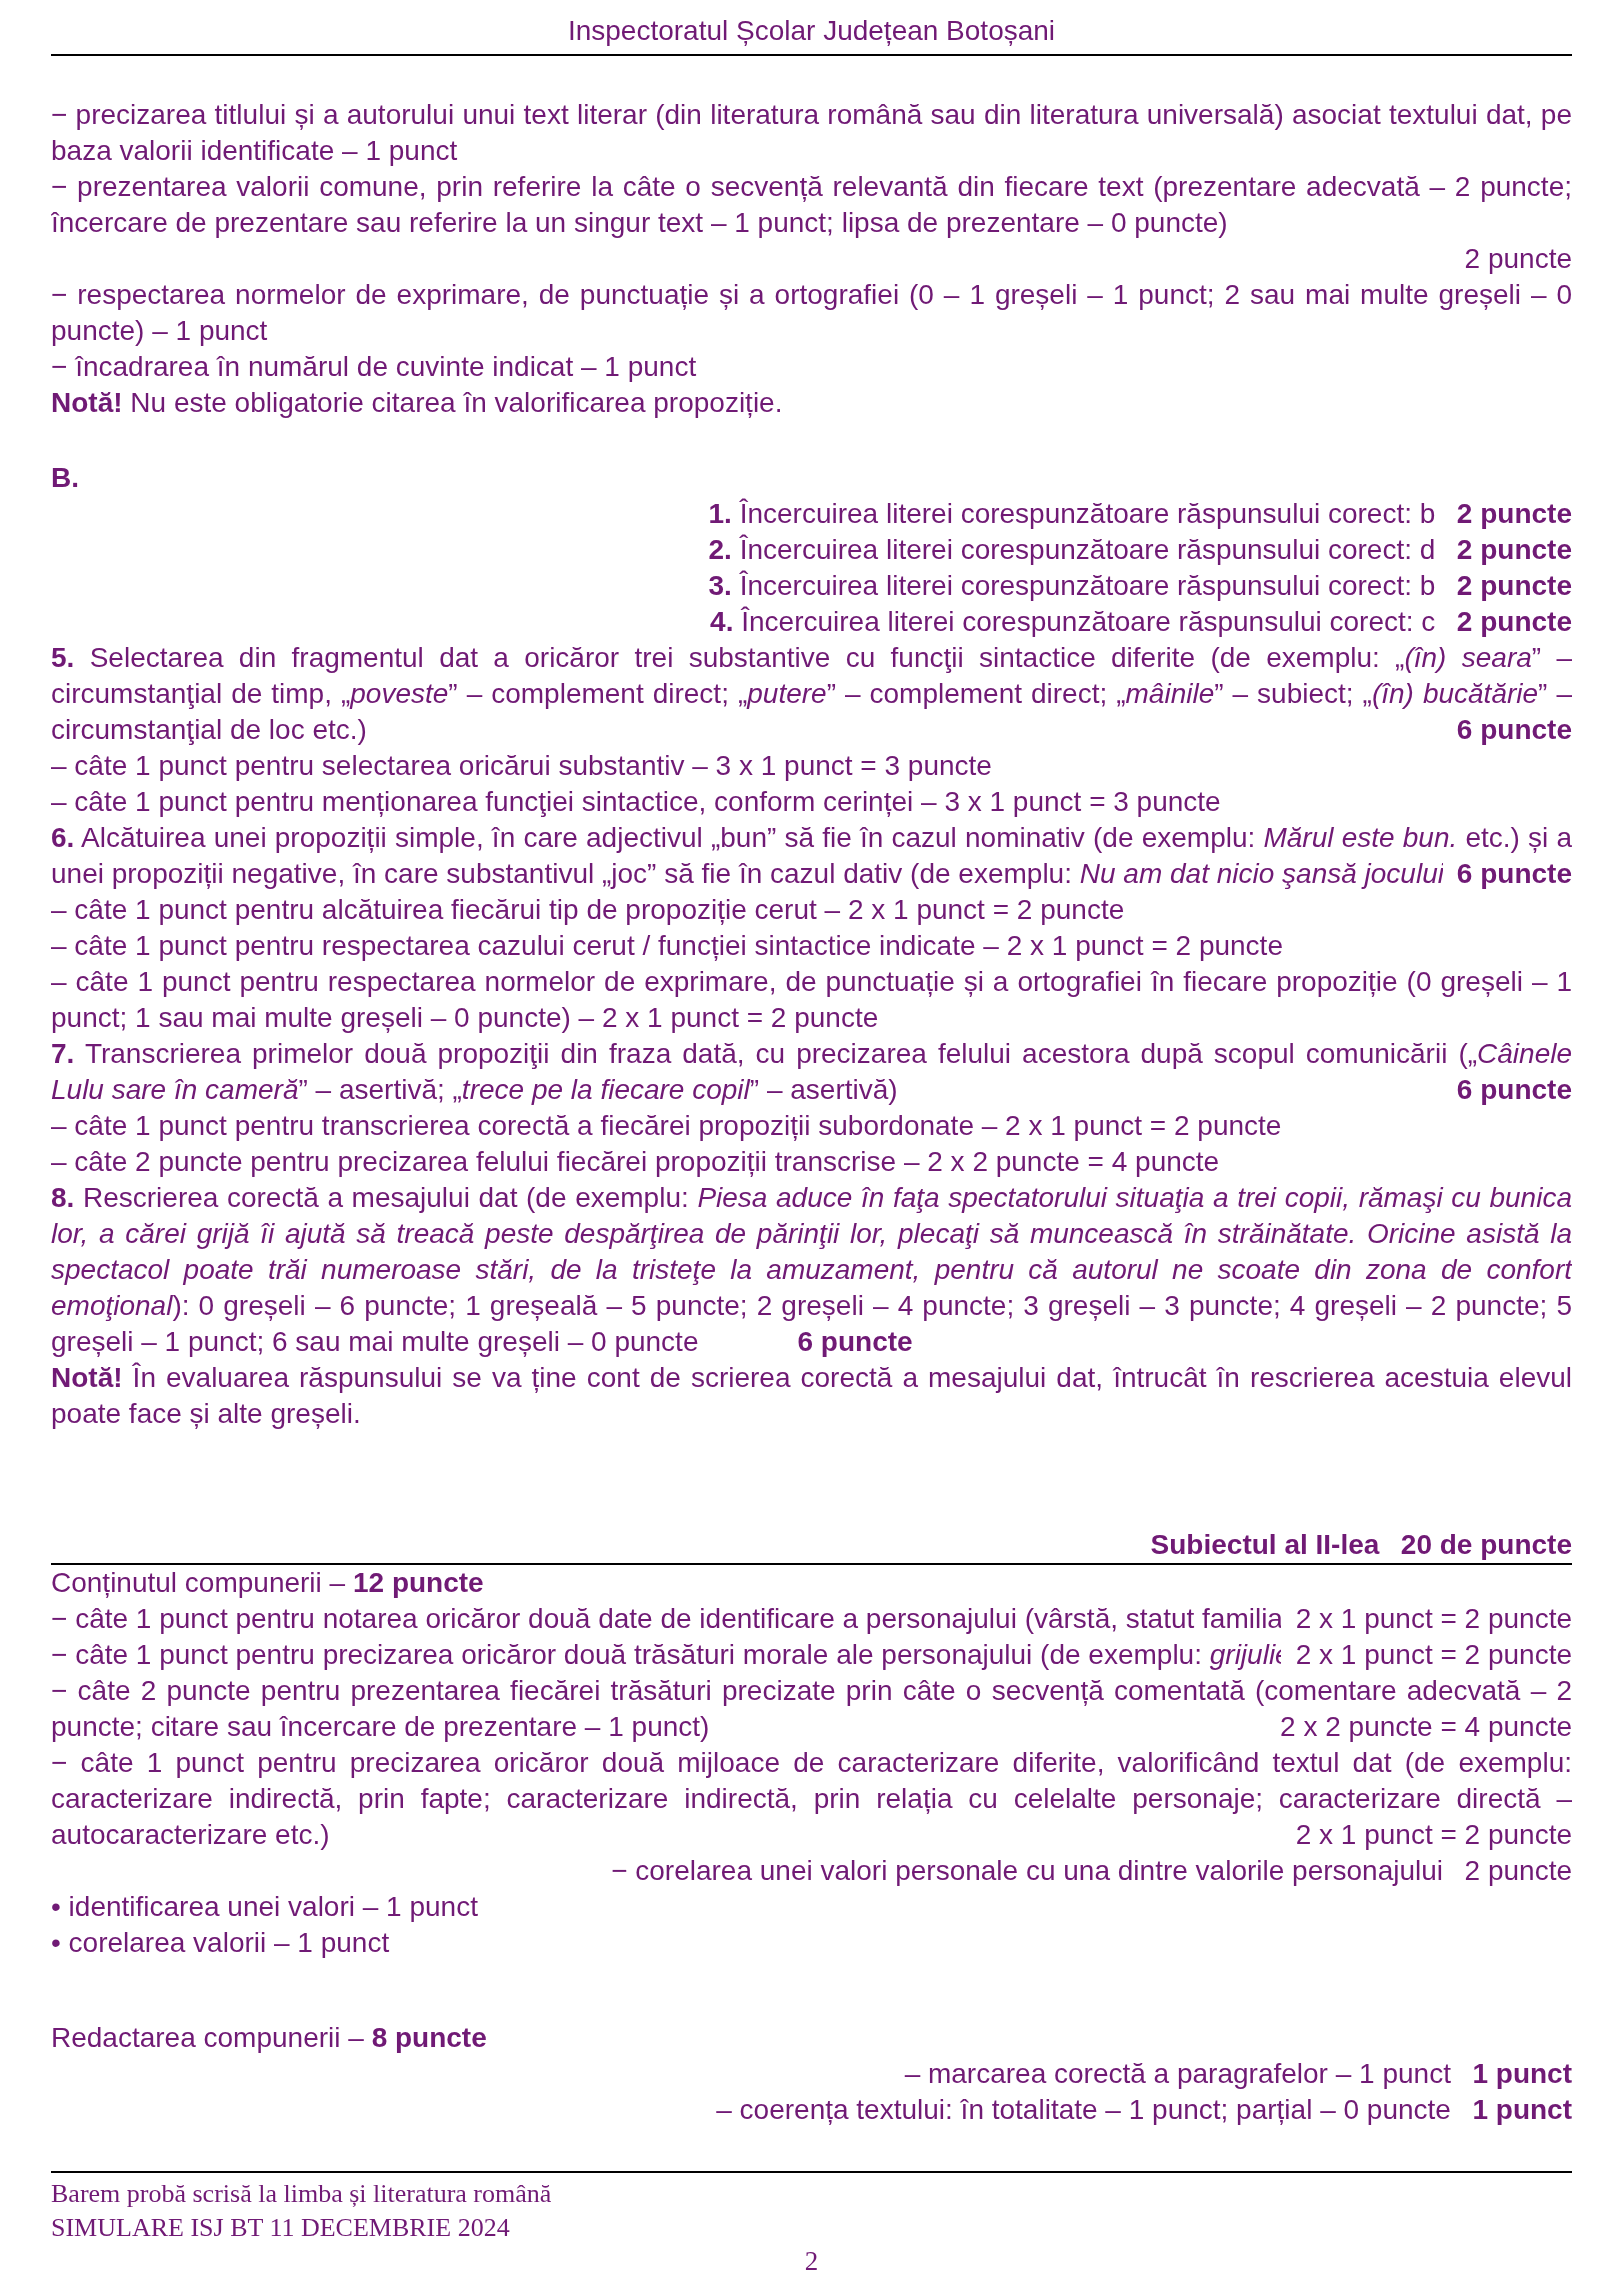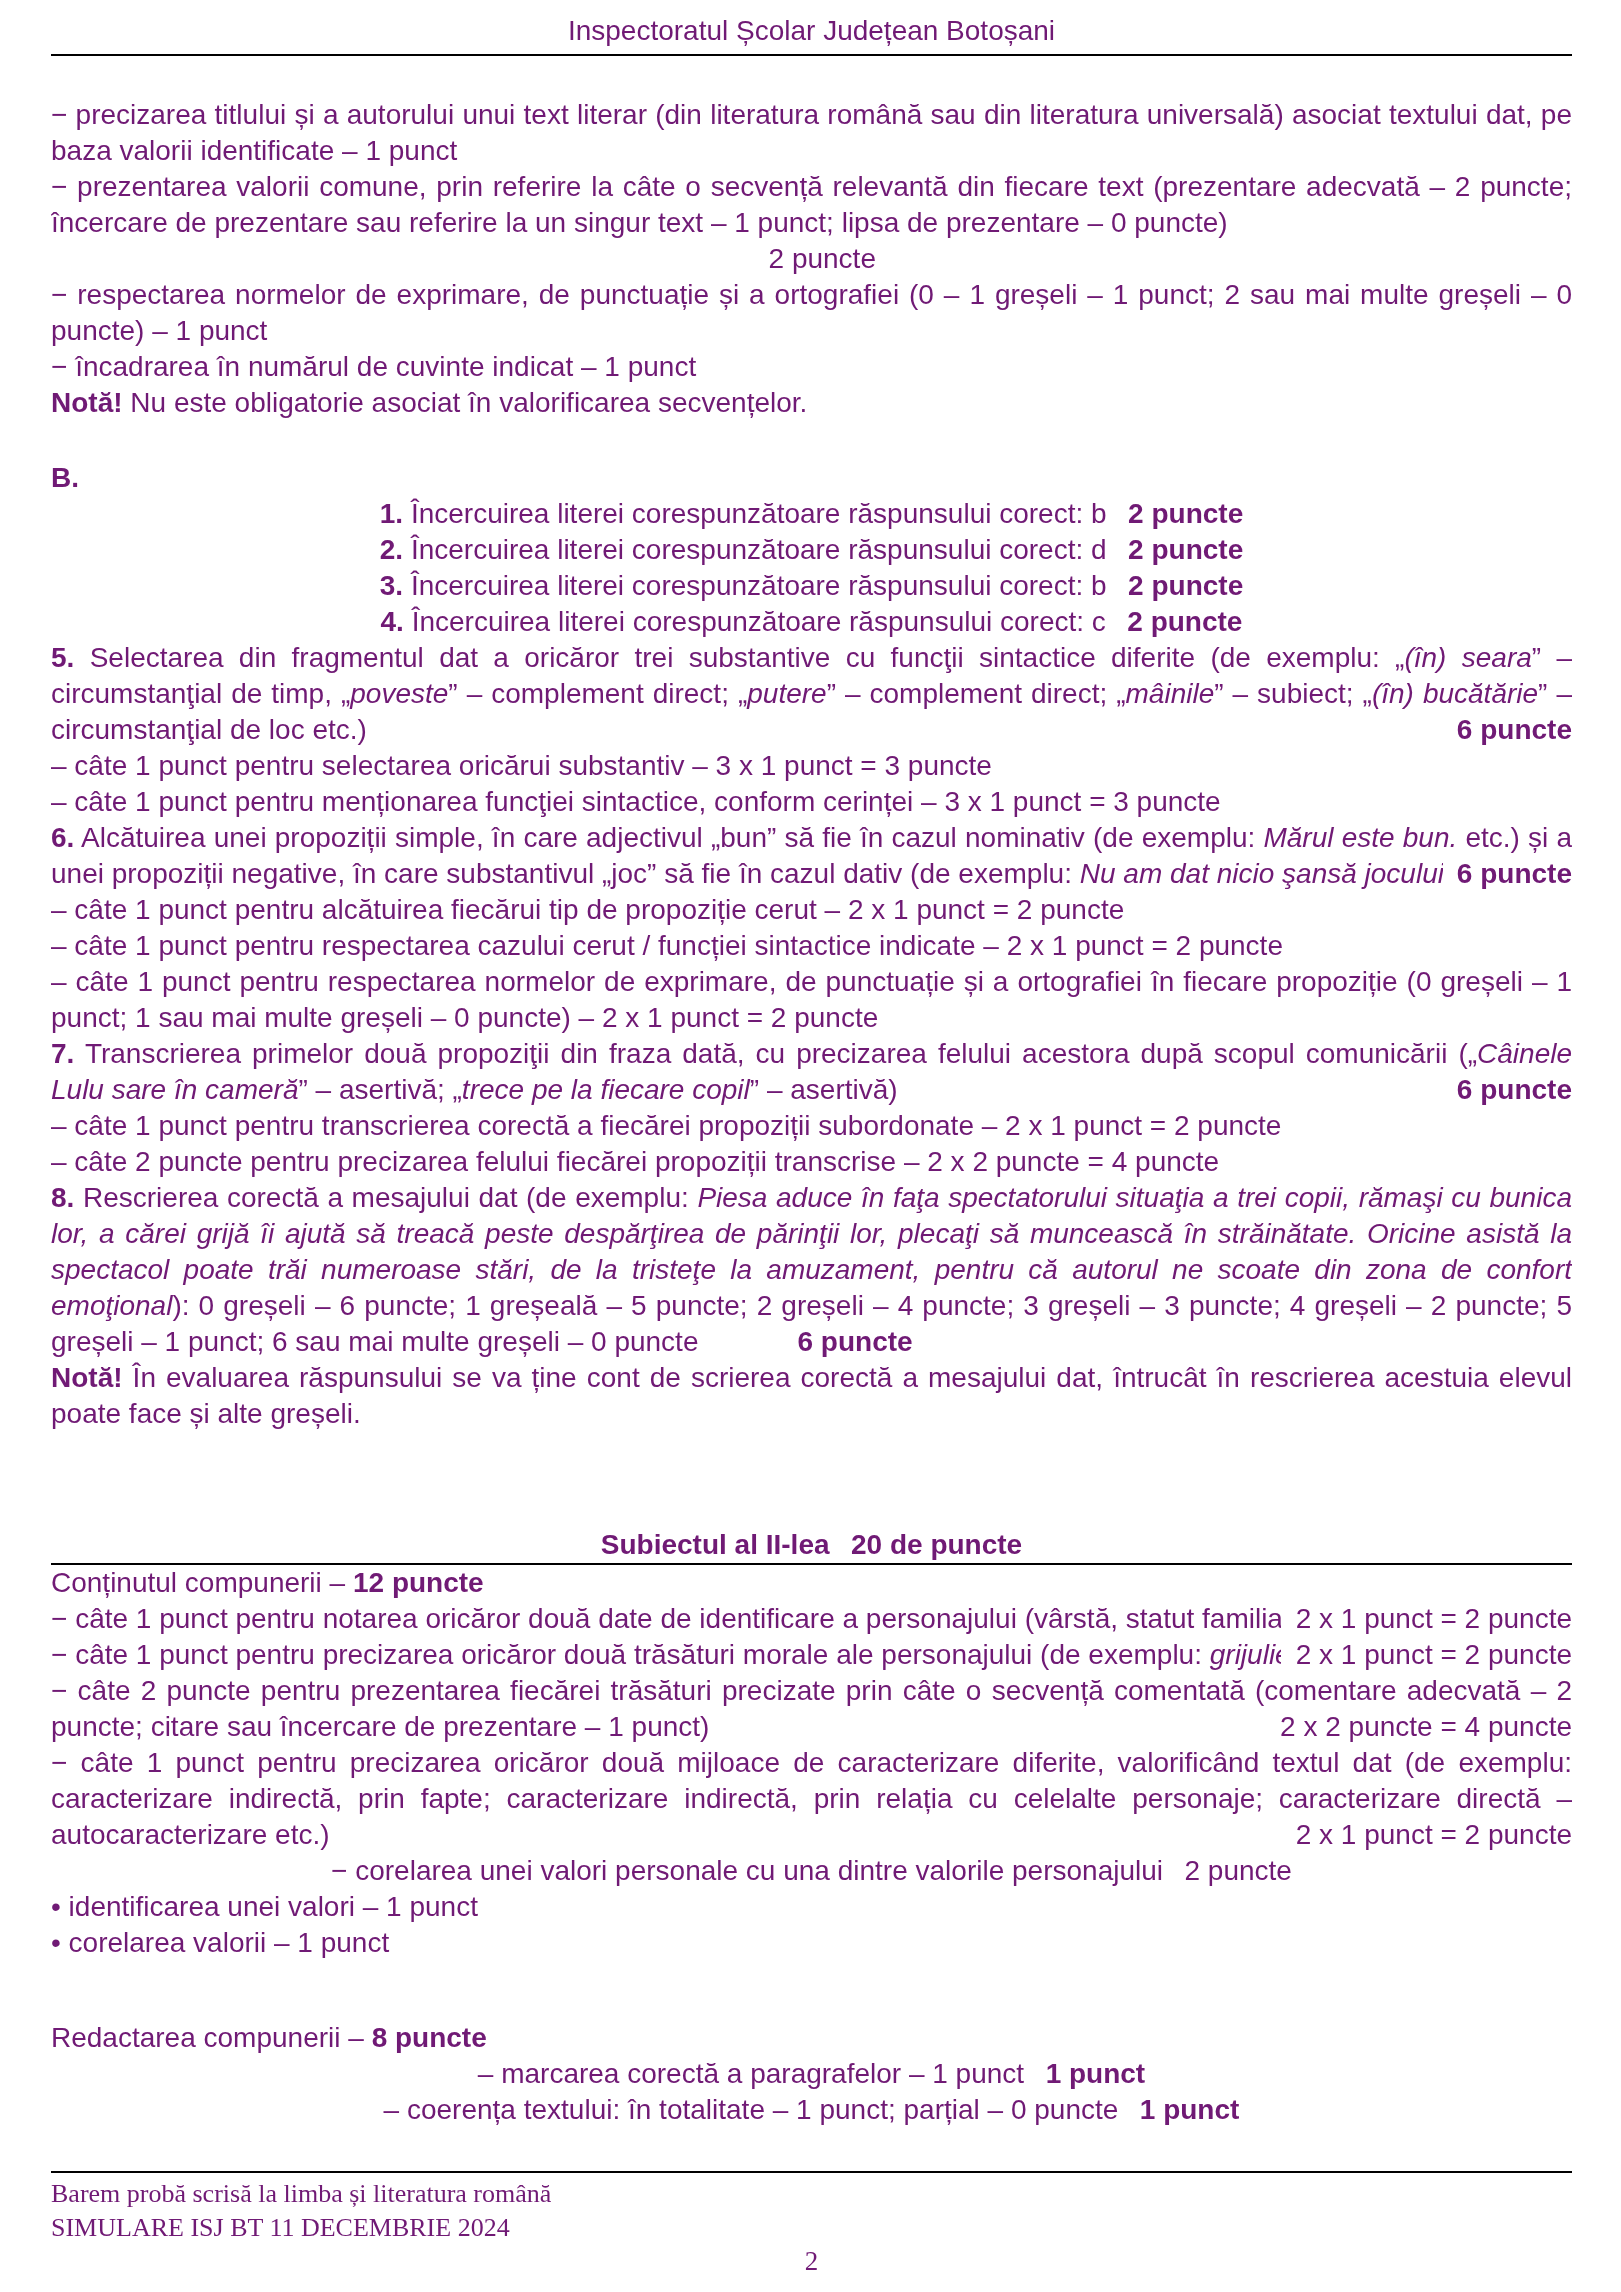--- a/index.html
+++ b/index.html
@@ -12,21 +12,21 @@
     font-size:28px; line-height:36px;
     overflow:hidden;
   }
   .header-title { text-align:center; }
   .rule { border:none; border-top:2.7px solid #000; }
   .header-rule { margin-top:5.4px; }
   .content { flex:1 1 auto; padding-top:41px; overflow:hidden; }
   .para { text-align:justify; }
   .para.rel { position:relative; }
   .rtext.right-abs { position:absolute; right:0; bottom:0; background:#ffffff; padding-left:14.3px; }
-  .row { display:flex; justify-content:center; align-items:baseline; }
+  .row { display:flex; justify-content:flex-end; align-items:baseline; }
   .row .rtext { white-space:nowrap; padding-left:21.5px; }
   .b { font-weight:bold; }
   .i { font-style:italic; }
   .tab { margin-left:99px; }
   .heading { font-weight:bold; border-bottom:2.7px solid #000;margin-top:36px; }
   .footer {
     font-family:"Liberation Serif","DejaVu Serif",serif;
     font-size:26px; line-height:34px;
   }
   .footer-row { display:flex; justify-content:space-between; padding-top:3.6px;flex-direction:column; }
@@ -44,21 +44,21 @@
 
   <div class="content" id="doc-body">
       <div class="para"><span class="ltext"><span>− precizarea titlului și a autorului unui text literar (din literatura română sau din literatura universală) asociat textului dat, pe baza valorii identificate – 1 punct</span></span></div>
       <div class="para"><span class="ltext"><span>− prezentarea valorii comune, prin referire la câte o secvență relevantă din fiecare text (prezentare adecvată – 2 puncte; încercare de prezentare sau referire la un singur text – 1 punct; lipsa de prezentare – 0 puncte)</span></span></div>
       <div class="row">
         <span class="ltext"></span>
         <span class="rtext">2 puncte</span>
       </div>
       <div class="para"><span class="ltext"><span>− respectarea normelor de exprimare, de punctuație și a ortografiei (0 – 1 greșeli – 1 punct; 2 sau mai multe greșeli – 0 puncte) – 1 punct</span></span></div>
       <div class="para"><span class="ltext"><span>− încadrarea în numărul de cuvinte indicat – 1 punct</span></span></div>
-      <div class="para"><span class="ltext"><span class="b">Notă!</span><span> Nu este obligatorie asociat în valorificarea secvențelor.</span></span></div>
+      <div class="para"><span class="ltext"><span class="b">Notă!</span><span> Nu este obligatorie citarea în valorificarea propoziție.</span></span></div>
       <div style="height: 39px;"></div>
       <div class="para"><span class="ltext"><span class="b">B.</span></span></div>
       <div class="row">
         <span class="ltext"><span class="b">1.</span><span> Încercuirea literei corespunzătoare răspunsului corect: b</span></span>
         <span class="rtext b">2 puncte</span>
       </div>
       <div class="row">
         <span class="ltext"><span class="b">2.</span><span> Încercuirea literei corespunzătoare răspunsului corect: d</span></span>
         <span class="rtext b">2 puncte</span>
       </div>

